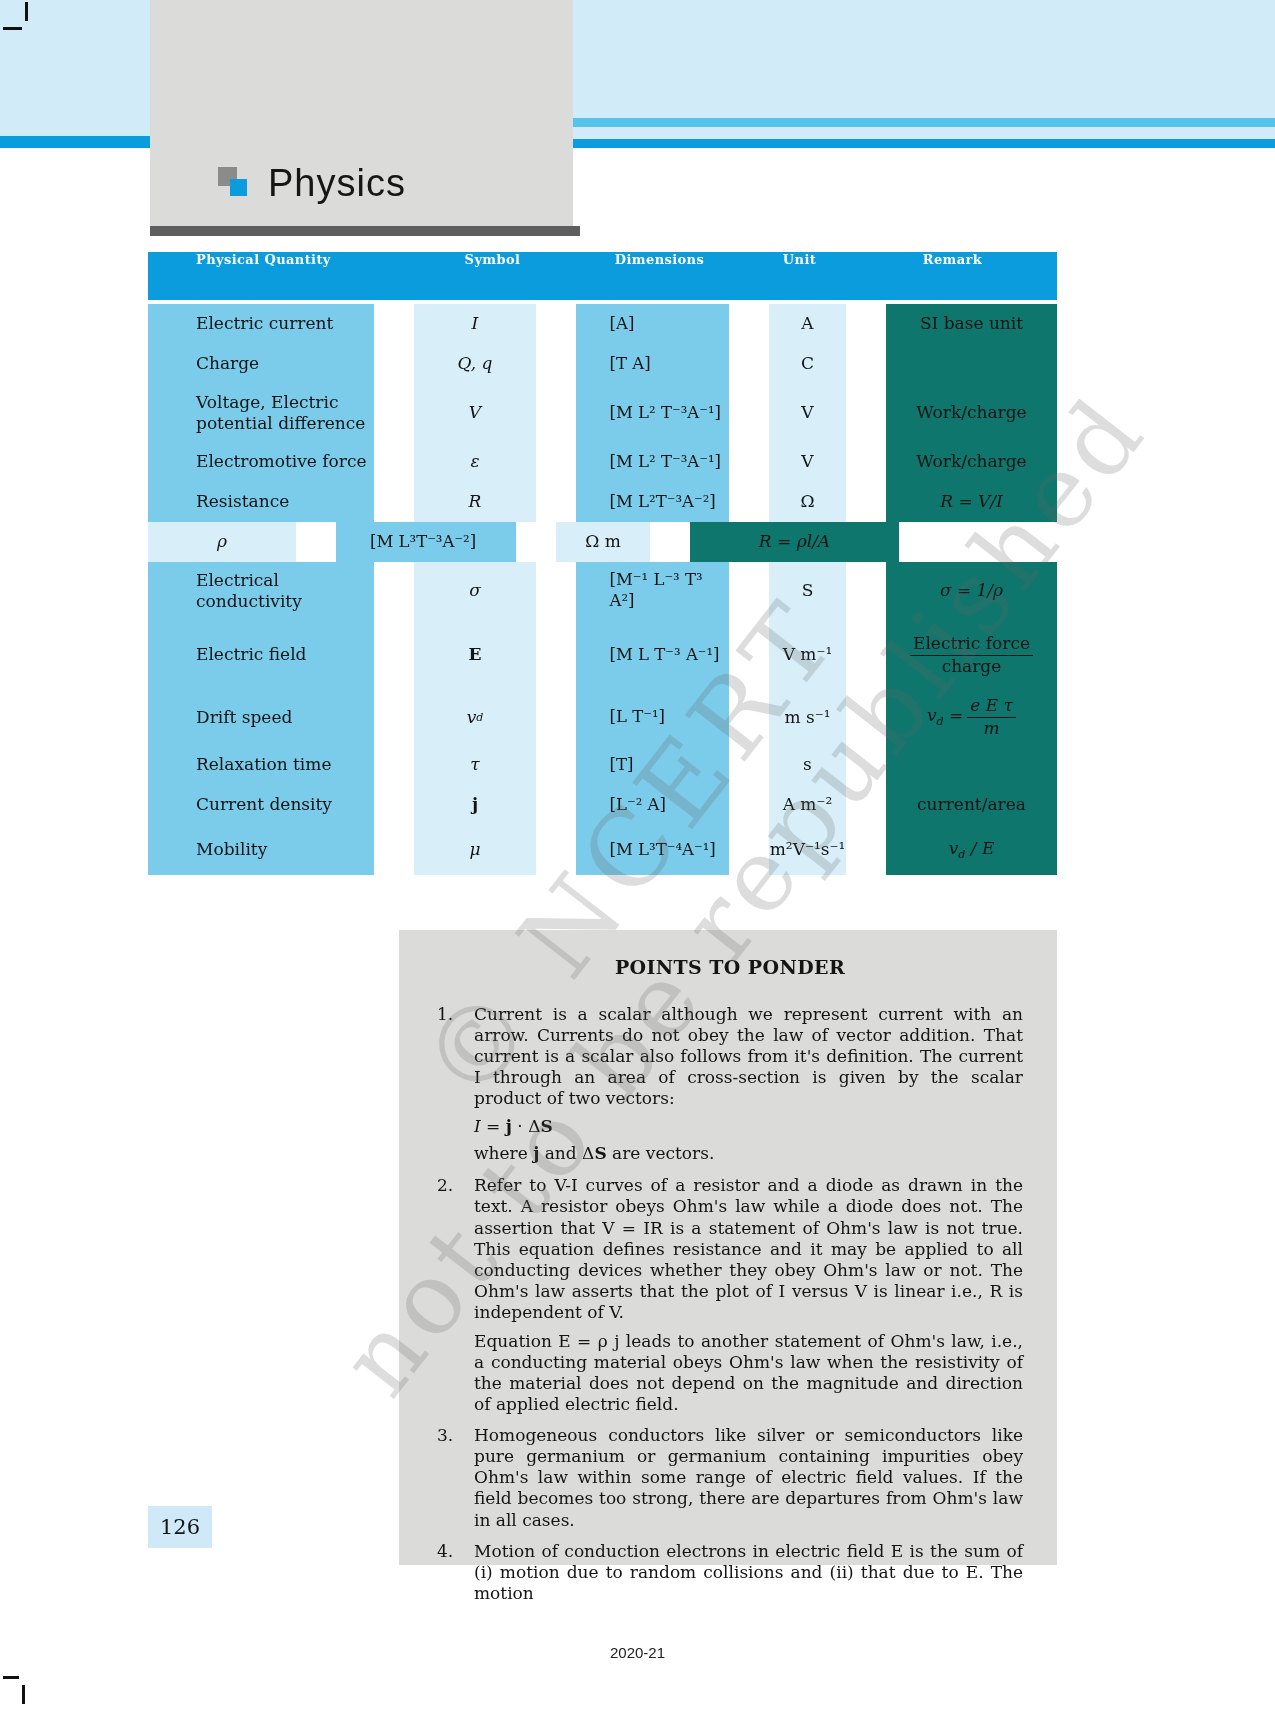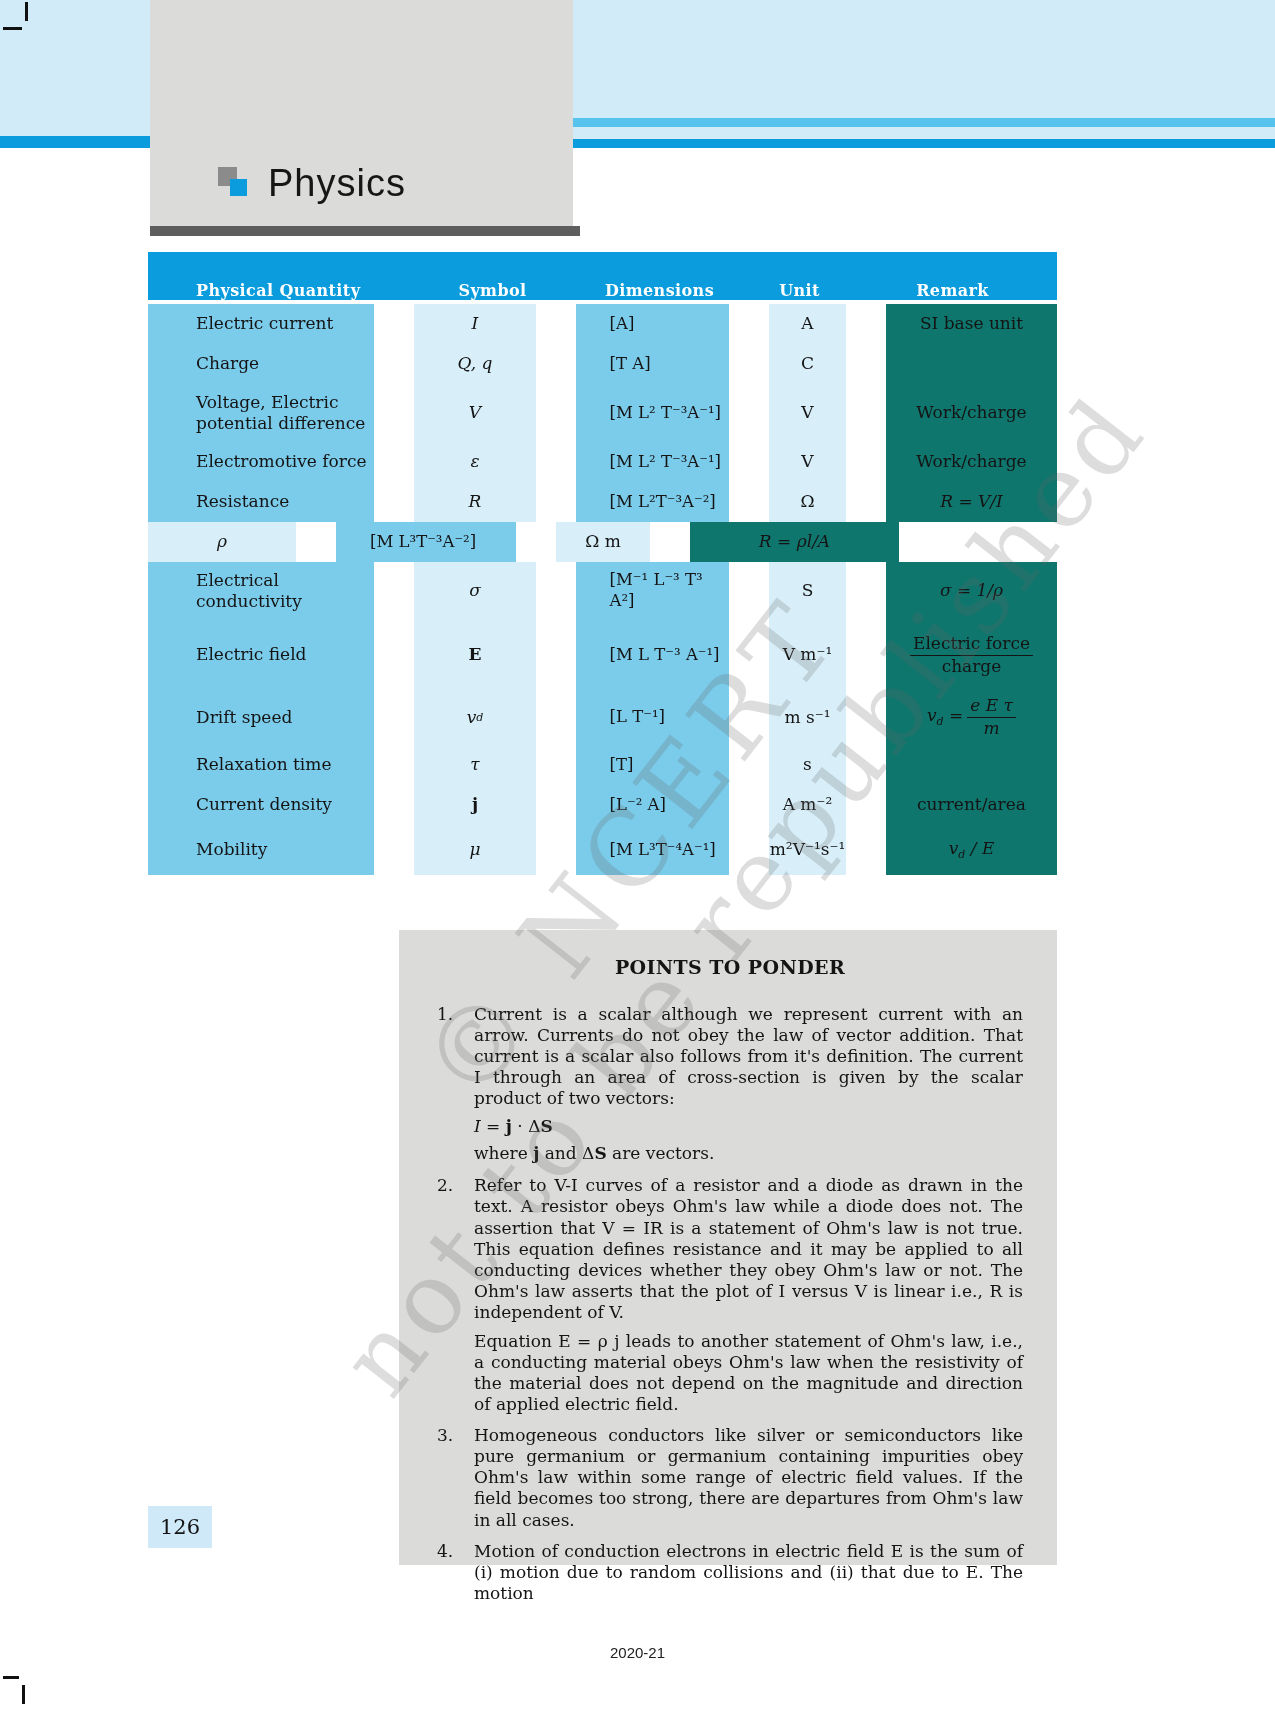--- a/index.html
+++ b/index.html
@@ -26,21 +26,21 @@
 
   
   .logo-gray{left:218px;top:167px;width:19px;height:19px;background:#8b8b8b;}
   .logo-blue{left:230px;top:179px;width:17px;height:17px;background:#0a9cdc;}
   .page-title{left:268px;top:162px;font-family:"Liberation Sans",sans-serif;
               font-size:38px;font-weight:400;letter-spacing:1px;color:#161616;}
 
   
   .qtable{left:148px;top:252px;width:909px;}
   .thead{display:flex;height:48px;background:#0a9cdc;color:#ffffff;
-         font-weight:bold;font-size:16px;align-items:flex-end;letter-spacing:0.4px;}
+         font-weight:bold;font-size:13px;align-items:flex-start;letter-spacing:0.4px;}
   .thead .hc{box-sizing:border-box;}
   .hc1{width:269px;padding-left:48px;}
   .hc2{width:151px;text-align:center;}
   .hc3{width:183px;text-align:center;}
   .hc4{width:97px;text-align:center;}
   .hc5{width:209px;text-align:center;}
   .tbody{margin-top:4px;}
   .trow{display:flex;column-gap:3px;gap:40px;}
   .td{box-sizing:border-box;display:flex;align-items:center;font-size:17px;line-height:1.25;}
   .c1{width:266px;background:#7bcbea;padding-left:48px;justify-content:flex-start;}

